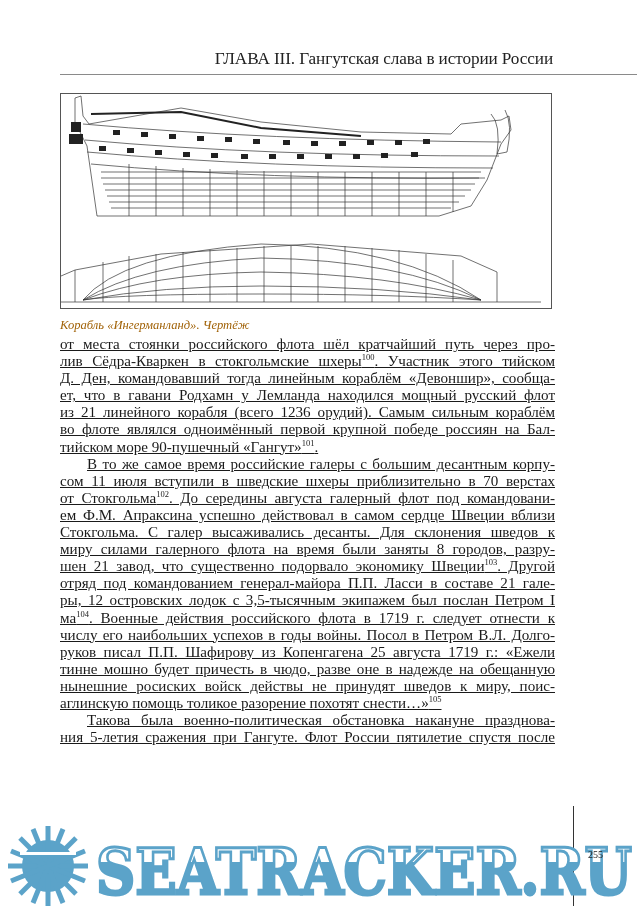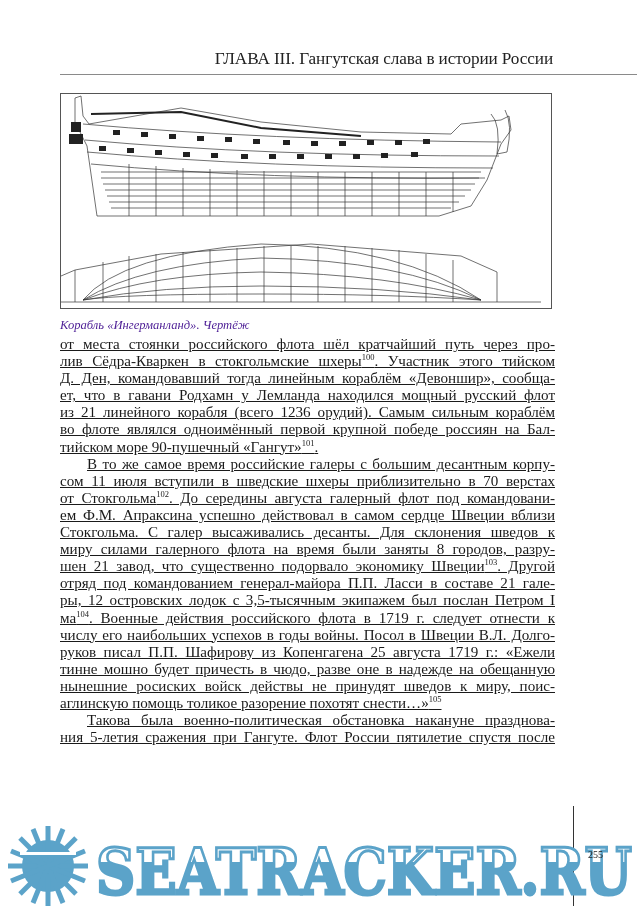--- a/index.html
+++ b/index.html
@@ -1,21 +1,21 @@
 <!DOCTYPE html>
 <html><head>
 <meta charset="utf-8">
 <style>
   html, body { margin:0; padding:0; background:#ffffff; }
   body { width:637px; height:906px; position:relative; overflow:hidden; font-family:"Liberation Serif","DejaVu Serif",serif; color:#1a1a1a; }
   .running-head { position:absolute; left:60px; right:0; top:47px; height:27px; border-bottom:1.5px solid #8a8a8a;text-align:center; }
   .running-head span { position:absolute; right:84px; top:2px; font-size:17.2px; letter-spacing:-0.1px; color:#222; }
   .figure-frame { position:absolute; left:60px; top:93px; width:492px; height:216px; border:1px solid #555; box-sizing:border-box; background:#fff; }
   .figure-frame svg { position:absolute; left:0; top:0; }
-  .caption { position:absolute; left:60px; top:318px; font-style:italic; font-size:12.6px; color:#4c1d95; }
+  .caption { position:absolute; left:60px; top:318px; font-style:italic; font-size:12.6px; color:#a16207; }
   .body-text { position:absolute; left:60px; top:336px; width:495px; font-size:15.1px; line-height:17.1px; }
   .body-text .line { display:block; white-space:nowrap; text-align:justify; text-align-last:justify; height:17.1px;text-decoration:underline; }
   .body-text .line.last { text-align-last:left; }
   .body-text .line.indent { padding-left:27px; }
   sup { font-size:8.5px; line-height:0; vertical-align:6px; }
   .margin-rule { position:absolute; left:573px; top:806px; width:1px; height:100px; background:#333; }
   .page-number { position:absolute; left:588px; top:849px; font-size:10px; color:#222; }
   .watermark { position:absolute; left:0; top:822px; width:637px; height:90px; pointer-events:none; }
 </style>
 </head>
@@ -132,21 +132,21 @@
   <span class="line indent"><span>В то же самое время российские галеры с большим десантным корпу-</span></span>
   <span class="line"><span>сом 11 июля вступили в шведские шхеры приблизительно в 70 верстах</span></span>
   <span class="line"><span>от Стокгольма</span><sup>102</sup><span>. До середины августа галерный флот под командовани-</span></span>
   <span class="line"><span>ем Ф.М. Апраксина успешно действовал в самом сердце Швеции вблизи</span></span>
   <span class="line"><span>Стокгольма. С галер высаживались десанты. Для склонения шведов к</span></span>
   <span class="line"><span>миру силами галерного флота на время были заняты 8 городов, разру-</span></span>
   <span class="line"><span>шен 21 завод, что существенно подорвало экономику Швеции</span><sup>103</sup><span>. Другой</span></span>
   <span class="line"><span>отряд под командованием генерал-майора П.П. Ласси в составе 21 гале-</span></span>
   <span class="line"><span>ры, 12 островских лодок с 3,5-тысячным экипажем был послан Петром I</span></span>
   <span class="line"><span>ма</span><sup>104</sup><span>. Военные действия российского флота в 1719 г. следует отнести к</span></span>
-  <span class="line"><span>числу его наибольших успехов в годы войны. Посол в Швеции В.Л. Долго-</span></span>
+  <span class="line"><span>числу его наибольших успехов в годы войны. Посол в Петром В.Л. Долго-</span></span>
   <span class="line"><span>руков писал П.П. Шафирову из Копенгагена 25 августа 1719 г.: «Ежели</span></span>
   <span class="line"><span>тинне мошно будет причесть в чюдо, разве оне в надежде на обещанную</span></span>
   <span class="line"><span>нынешние росиских войск действы не принудят шведов к миру, поис-</span></span>
   <span class="line last"><span>аглинскую помощь толикое разорение похотят снести…»</span><sup>105</sup><span></span></span>
   <span class="line indent"><span>Такова была военно-политическая обстановка накануне празднова-</span></span>
   <span class="line"><span>ния 5-летия сражения при Гангуте. Флот России пятилетие спустя после</span></span>
 </div>
 
 <div class="margin-rule"></div>
 

